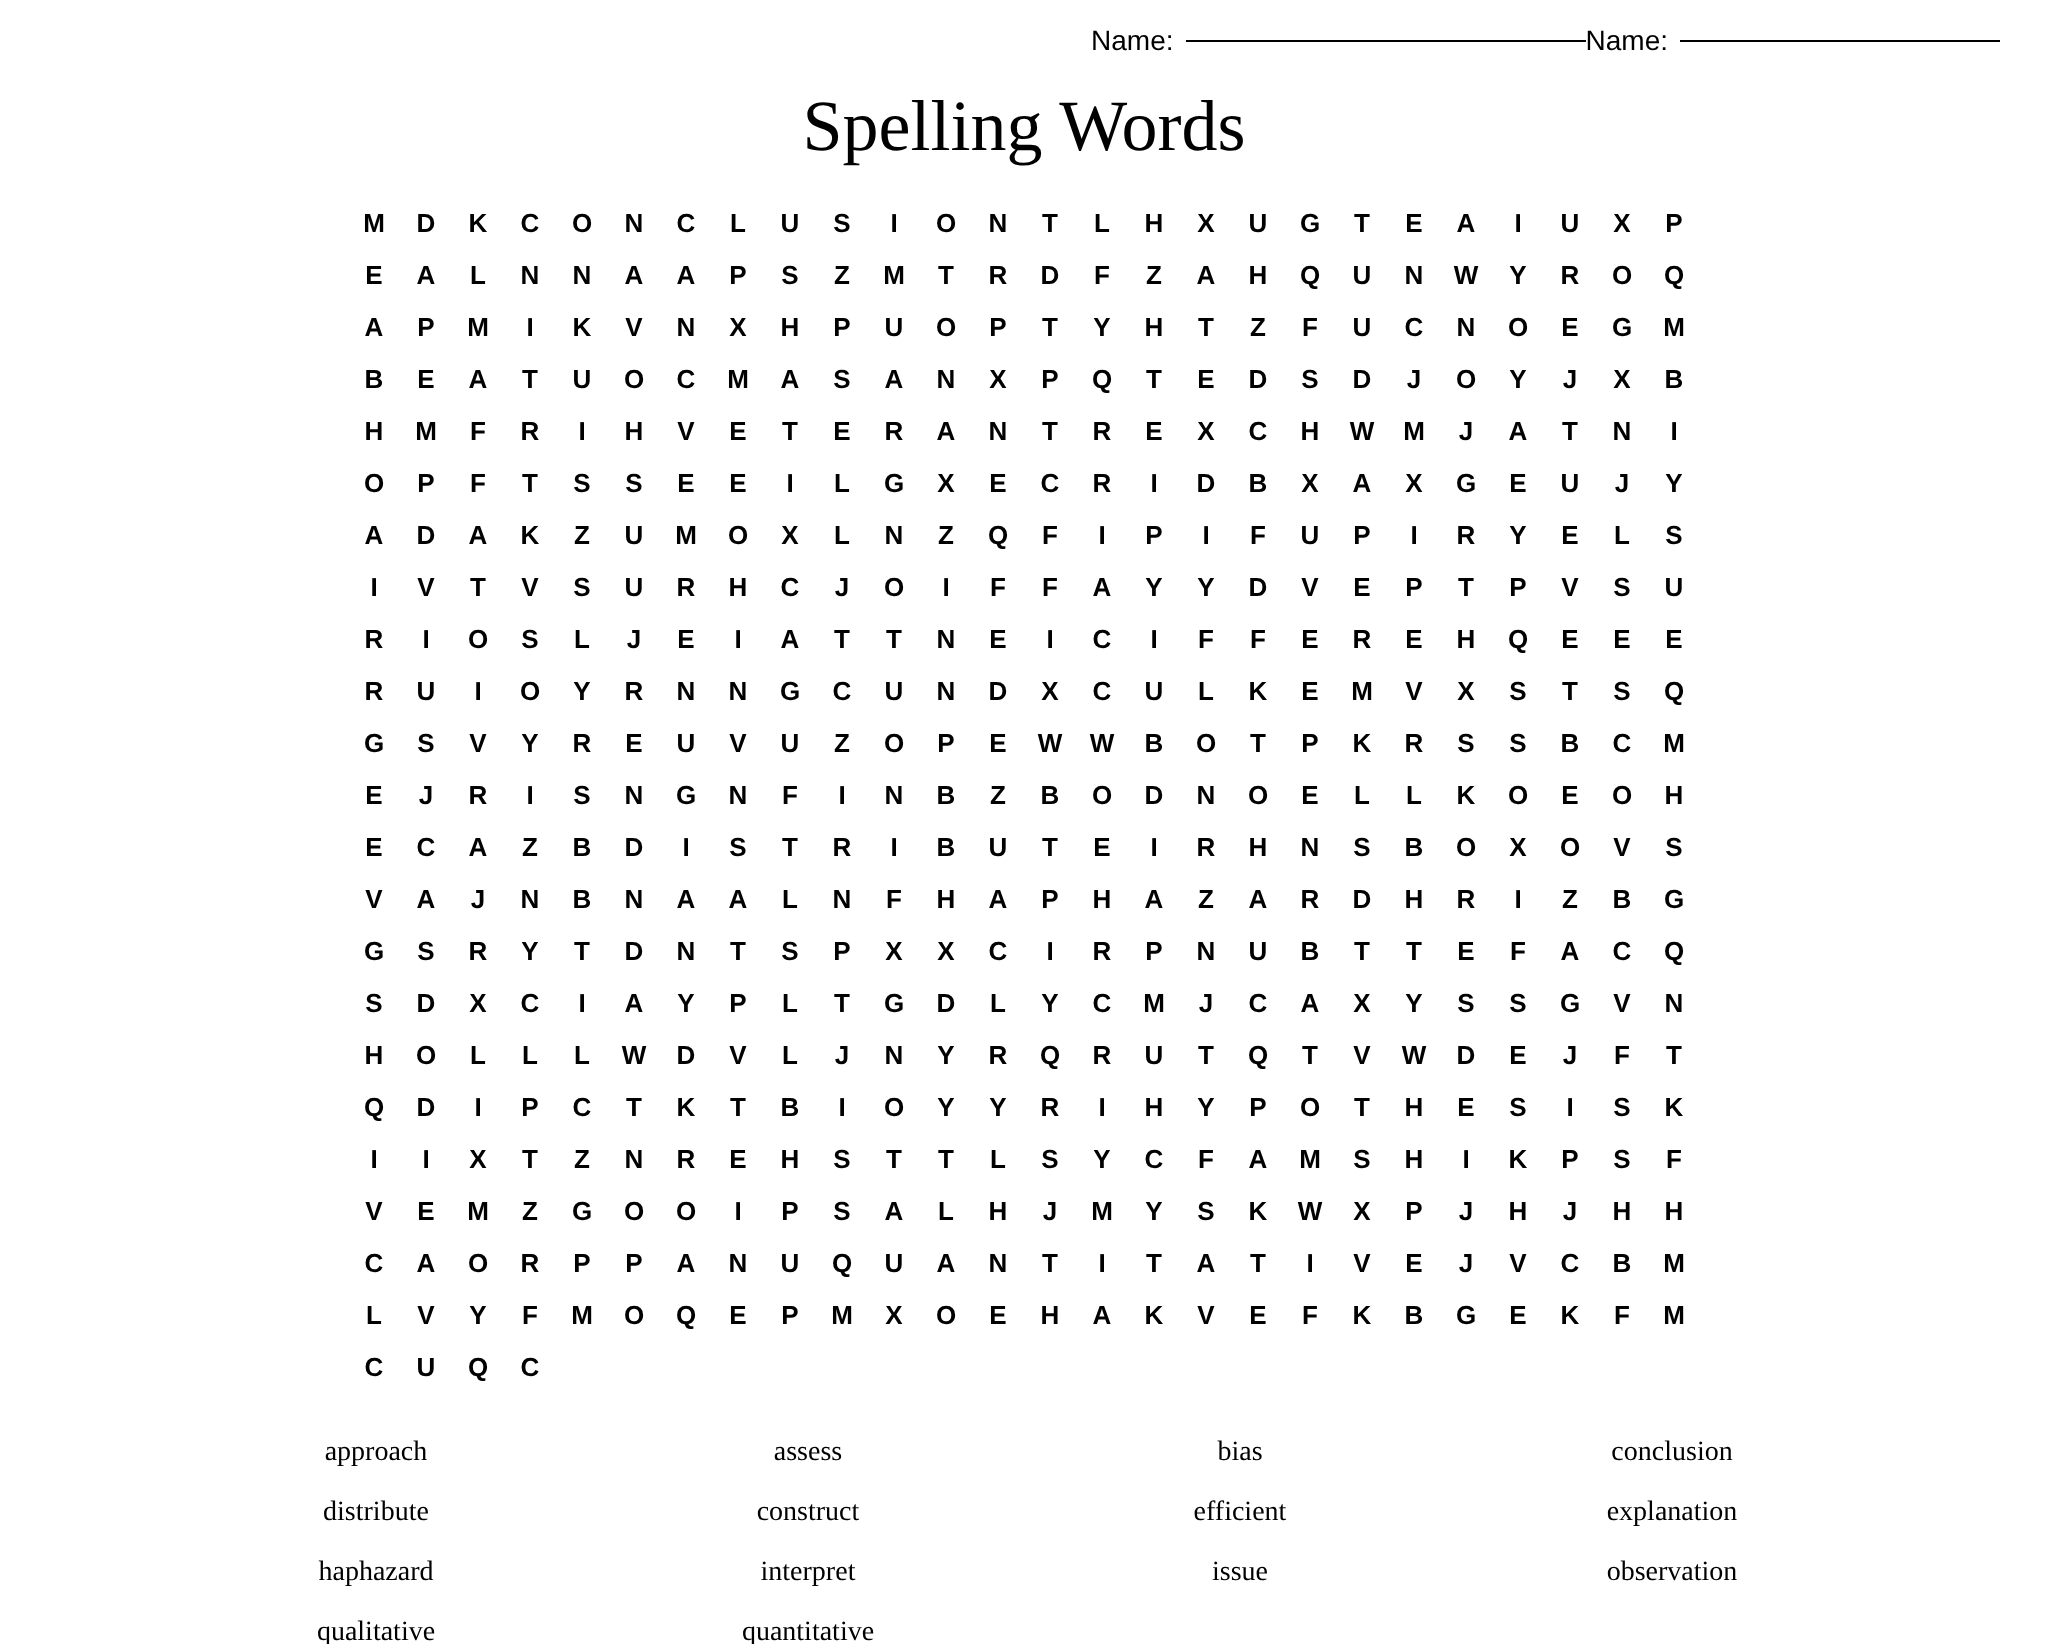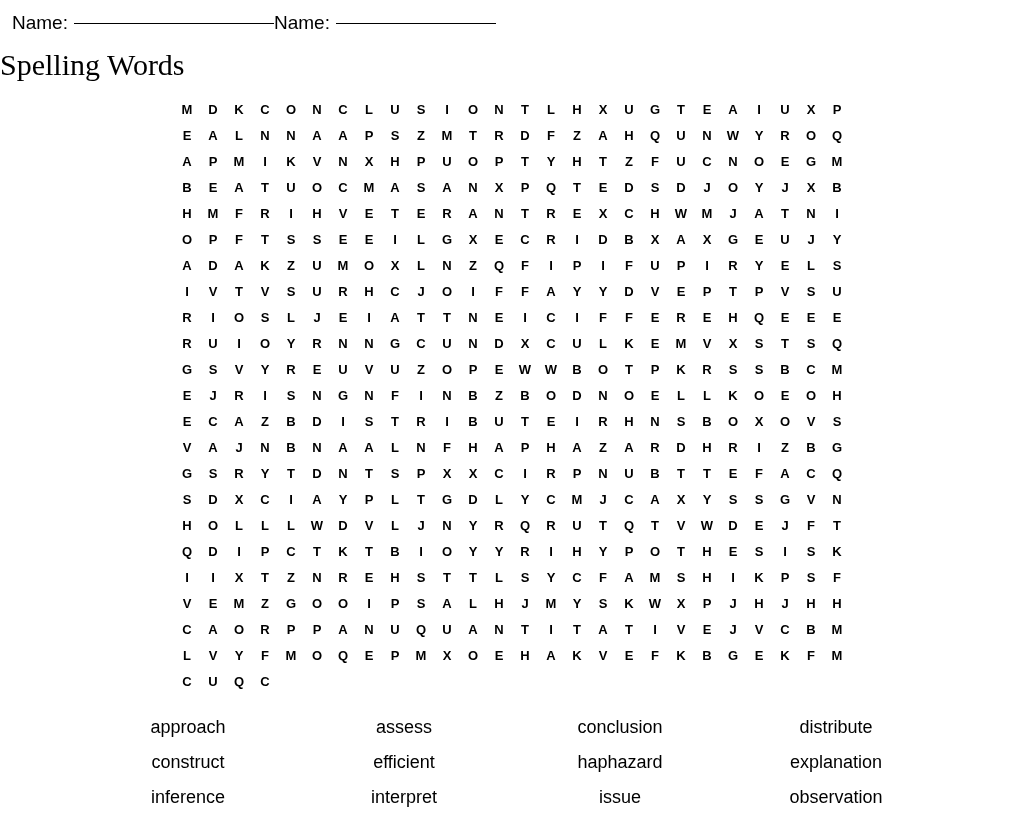--- a/index.html
+++ b/index.html
@@ -5,39 +5,40 @@
     * { margin: 0; padding: 0; box-sizing: border-box; }
     body {
       background: #fff;
       font-family: Arial, sans-serif;
       width: 1024px;
       min-height: 822px;
       position: relative;
     }
     .header {
       display: flex;
-      justify-content: flex-start;
-      padding: 12px 24px 4px 12px;
-      font-size: 19px;
+      justify-content: flex-end;
+      padding: 12px 24px 4px 28px;
+      font-size: 14px;
     }
     .header-name, .header-date {
       display: flex;
       align-items: center;
       gap: 6px;
     }
     .header-line {
       display: inline-block;
       width: 200px;
       border-bottom: 1px solid #000;
     }
     .header-date .header-line {
       width: 160px;
     }
     .title {
-      font-size: 30px;
+      text-align: center;
+      font-size: 36px;
       font-weight: normal;
       font-family: 'Georgia', serif;
       padding: 10px 0 14px 0;
     }
     .puzzle-container {
       display: flex;
       justify-content: center;
       padding: 0 0 10px 0;
     }
     .grid {
@@ -58,22 +59,22 @@
       color: #000;
     }
     .word-list {
       display: grid;
       grid-template-columns: repeat(4, 1fr);
       gap: 8px 0;
       padding: 10px 80px;
       text-align: center;
     }
     .word-item {
-      font-size: 18px;
-      font-family: Liberation Sans, sans-serif;
+      font-size: 14px;
+      font-family: Liberation Serif, serif;
       padding: 3px 0;
     }
   </style>
 </head>
 <body>
 
 <div class="header">
   <div class="header-name">
     <span>Name:</span>
     <span class="header-line"></span>
@@ -663,25 +664,25 @@
       <div class="cell">C</div>
       <div class="cell">U</div>
       <div class="cell">Q</div>
       <div class="cell">C</div>
     </div>
 </div>
 
 <div class="word-list" id="word-list-container">
 <div class="word-item">approach</div>
     <div class="word-item">assess</div>
+    <div class="word-item">bias</div>
     <div class="word-item">conclusion</div>
     <div class="word-item">distribute</div>
     <div class="word-item">construct</div>
     <div class="word-item">efficient</div>
+    <div class="word-item">explanation</div>
     <div class="word-item">haphazard</div>
-    <div class="word-item">explanation</div>
-    <div class="word-item">inference</div>
     <div class="word-item">interpret</div>
     <div class="word-item">issue</div>
     <div class="word-item">observation</div>
     <div class="word-item">qualitative</div>
     <div class="word-item">quantitative</div>
   </div>
 
 </body></html>

